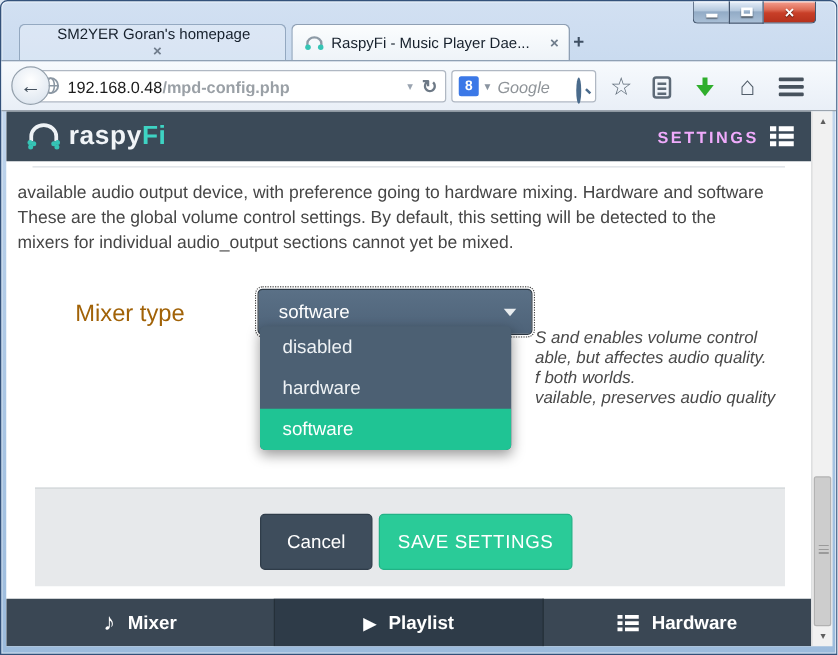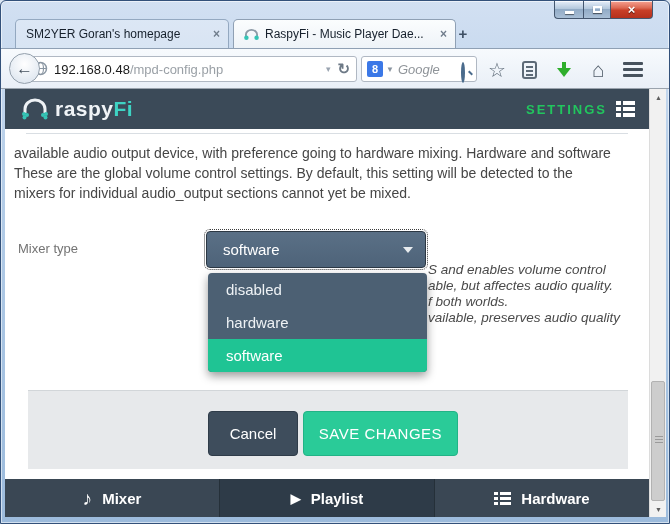--- a/index.html
+++ b/index.html
@@ -27,41 +27,41 @@
   .glyph-max { width:9px; height:7px; border:2px solid #fff; box-shadow:0 1px 1px rgba(0,0,0,.5); }
   .glyph-close { color:#fff; font-size:13px; font-weight:bold; line-height:1; text-shadow:0 1px 1px rgba(0,0,0,.6); }
 
   
   .tabstrip { position:absolute; top:18px; left:0; width:100%; height:29px; }
   .tab {
     position:absolute; top:0; height:29px; border-radius:5px 5px 0 0;
     display:flex; align-items:center; padding:0 8px 0 10px; font-size:12px; color:#16202c;
   }
   .tab.inactive { left:14px; width:214px; background:rgba(255,255,255,.28);
-    border:1px solid rgba(110,135,165,.65); border-bottom:none; }
+    border:1px solid rgba(110,135,165,.65); border-bottom:none;flex-direction:column; }
   .tab.active { left:232px; width:223px; background:linear-gradient(#fbfdfe,#eef3f8);
     border:1px solid #8fa0b4; border-bottom:none; z-index:3; }
   .tab-title { flex:1; white-space:nowrap; overflow:hidden; }
   .tab-close { color:#707d8c; font-size:12px; font-weight:bold; margin-left:6px; cursor:default; }
   .favicon { width:15px; height:13px; margin-right:6px; flex:none; }
   .newtab-btn { position:absolute; left:450px; top:5px; width:24px; height:20px;
     font-size:15px; font-weight:bold; color:#3e4f63; text-align:center; line-height:20px; border-radius:3px; }
 
   
   .toolbar { position:absolute; top:47px; left:0; width:100%; height:41px;
     background:linear-gradient(#f7fafd,#e9eff7); border-top:1px solid #8fa0b4; border-bottom:1px solid #9aa3ad; z-index:2; }
   .back-btn { position:absolute; left:8px; top:4px; width:31px; height:31px; border-radius:50%;
     border:1px solid #94a0ac; background:radial-gradient(circle at 50% 35%, #ffffff, #e3eaf2 70%, #d3dde8);
     color:#44505d; font-size:17px; font-weight:bold; text-align:center; line-height:29px; z-index:3; }
   .url-field { position:absolute; left:24px; top:7px; width:332px; height:26px; background:#fff;
     border:1px solid #b0b8c3; border-radius:3px; display:flex; align-items:center; padding:0 6px 0 28px; }
   .url-globe { position:absolute; left:32px; top:12px; }
   .url-text { flex:1; font-size:13px; white-space:nowrap; overflow:hidden; }
   .url-host { color:#1b1b1b; }
-  .url-path { color:#9aa0a6; }
+  .url-path { color:#9aa0a6;font-weight:bold; }
   .url-drop { color:#9aa4b0; font-size:9px; margin-right:7px; }
   .url-reload { color:#6d7986; font-size:15px; font-weight:bold; }
   .search-field { position:absolute; left:360px; top:7px; width:116px; height:26px; background:#fff;
     border:1px solid #b0b8c3; border-radius:3px; display:flex; align-items:center; padding:0 5px; }
   .g-badge { width:16px; height:16px; background:#3b78e7; border-radius:2px; color:#fff; font-size:11px;
     font-weight:bold; text-align:center; line-height:16px; flex:none; }
   .search-drop { color:#8a94a0; font-size:8px; margin:0 4px 0 3px; }
   .search-placeholder { flex:1; font-size:13px; font-style:italic; color:#8f9499; }
   .magnifier { position:relative; width:10px; height:10px; flex:none; }
   .magnifier .lens { width:8px; height:8px; border:2px solid #4a6b8c; border-radius:50%; }
@@ -83,40 +83,40 @@
 
   
   .page { position:absolute; left:4px; top:88px; width:644px; height:428px; background:#ffffff; overflow:hidden; z-index:1; }
   .site-header { position:absolute; left:0; top:0; width:644px; height:40px; background:#3b4a58;
     display:flex; align-items:center; padding:0 14px; }
   .logo { display:flex; align-items:center; gap:4px; }
   .logo-text { font-size:21px; font-weight:bold; letter-spacing:.5px; }
   .logo-raspy { color:#f0f4f7; }
   .logo-fi { color:#3ed3c3; }
   .settings { margin-left:auto; display:flex; align-items:center; gap:9px; }
-  .settings-label { color:#22c55e; font-size:13px; font-weight:bold; letter-spacing:2px; }
+  .settings-label { color:#f0abfc; font-size:13px; font-weight:bold; letter-spacing:2px; }
   .grid-ic { display:flex; flex-direction:column; gap:2px; }
   .grid-ic .row { display:flex; gap:2px; }
   .grid-ic .sq { width:5px; height:4px; background:#fff; }
   .grid-ic .bar { width:12px; height:4px; background:#fff; }
 
   .divider { position:absolute; left:21px; top:44px; width:602px; border-top:1px solid #d9dee3; }
 
   .intro { position:absolute; left:9px; top:54px; width:632px; font-size:14px; line-height:20px; color:#464646; }
 
-  .mixer-label { position:absolute; left:13px; top:152px; width:172px; text-align:left; font-size:13px; color:#737373; }
+  .mixer-label { position:absolute; left:13px; top:152px; width:172px; text-align:center; font-size:19px; color:#a16207; }
 
   .select-btn { position:absolute; left:201px; top:142px; width:220px; height:37px;
     background:linear-gradient(#5a7086,#4e6379); border:1px solid #2c3844; border-radius:4px;
     outline:1px dotted #3c3c3c; outline-offset:1px;
     display:flex; align-items:center; padding:0 12px 0 16px; }
   .select-value { color:#fff; font-size:15px; flex:1; }
   .caret { width:0; height:0; border-left:5px solid transparent; border-right:5px solid transparent; border-top:6px solid #e8ecef; }
 
-  .dropdown-menu { position:absolute; left:203px; top:184px; width:219px; background:#4c6073;
+  .dropdown-menu { position:absolute; left:203px; top:172px; width:201px; background:#4c6073;
     border-radius:4px; overflow:hidden; box-shadow:0 4px 10px rgba(0,0,0,.4); z-index:5; }
   .option { height:33px; line-height:33px; padding-left:18px; font-size:15px; color:#eef2f5; }
   .option.selected { background:#1fc494; color:#ffffff; }
 
   .help-lines { position:absolute; left:423px; top:173px; width:220px; font-size:13.5px; line-height:16px; color:#4a4a4a; white-space:nowrap; overflow:hidden;font-style:italic; }
 
   .form-actions { position:absolute; left:23px; top:301px; width:600px; height:79px;
     background:#e7e9eb; border-top:1px solid #d2d6d9; }
   .btn-cancel { position:absolute; left:203px; top:322px; width:90px; height:45px; background:#3e4d5c;
     border:1px solid #2f3c49; border-radius:4px; color:#fff; font-size:15px;
@@ -282,21 +282,21 @@
     </div>
 
     <div class="dropdown-menu">
       <div class="option">disabled</div>
       <div class="option">hardware</div>
       <div class="option selected">software</div>
     </div>
 
     <div class="form-actions"></div>
     <div class="btn-cancel">Cancel</div>
-    <div class="btn-save">SAVE CHANGES</div>
+    <div class="btn-save">SAVE SETTINGS</div>
 
     <div class="bottom-nav">
       <div class="nav-item">
         <span class="note-ic">♪</span>
         <span>Mixer</span>
       </div>
       <div class="nav-item current">
         <span class="play-ic">▶</span>
         <span>Playlist</span>
       </div>

